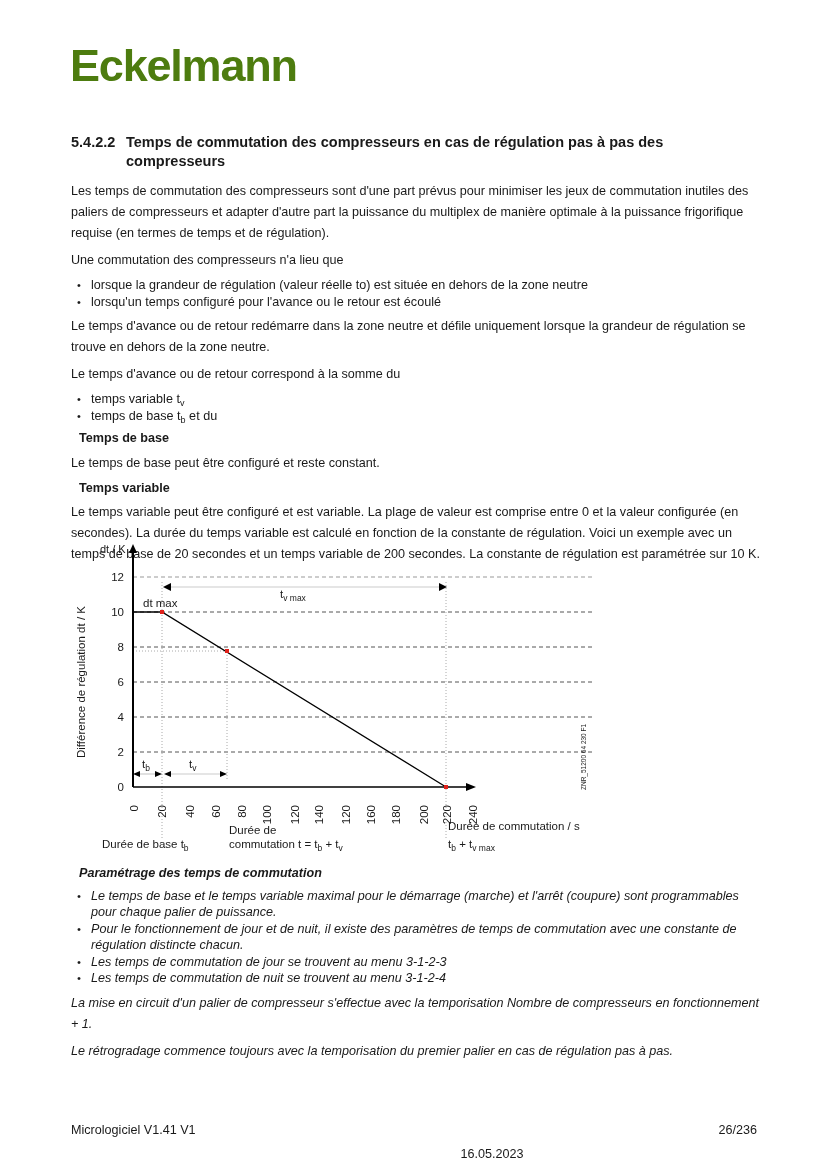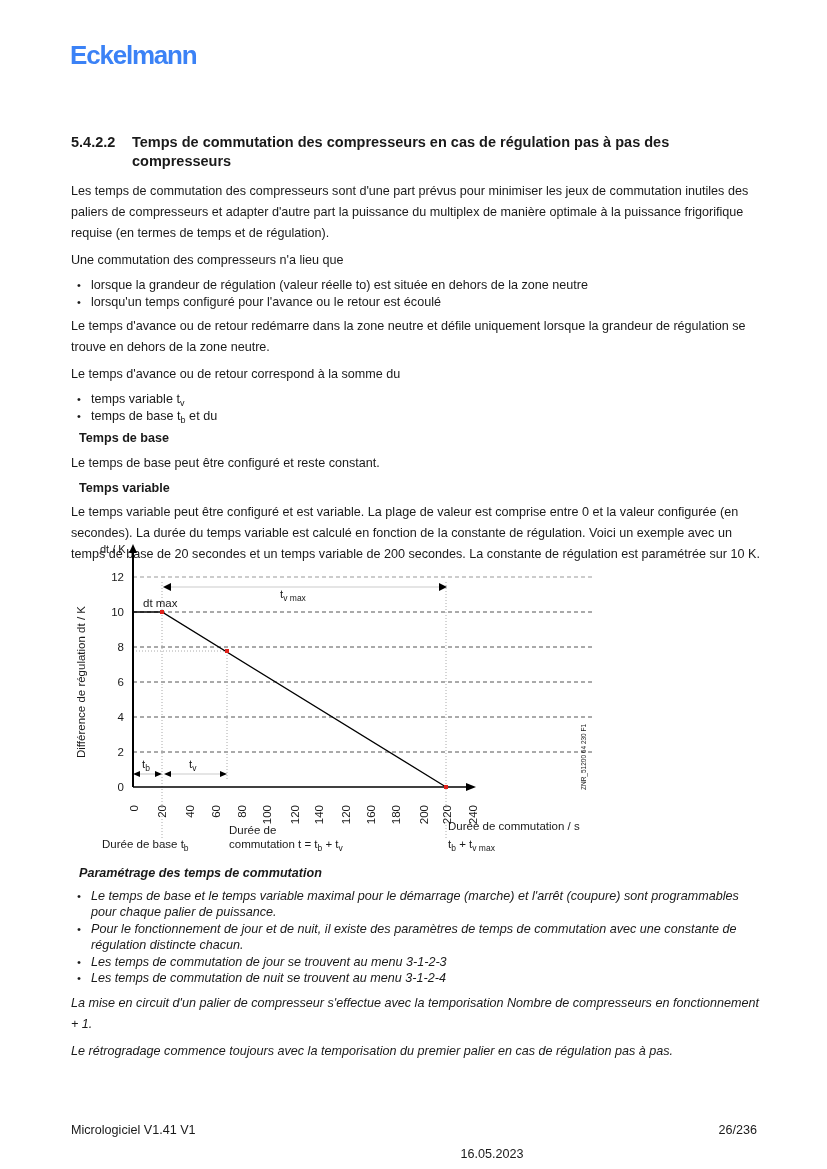--- a/index.html
+++ b/index.html
@@ -2,28 +2,27 @@
 <html><head>
   <meta charset="utf-8">
   <style>
     html, body { margin: 0; padding: 0; background: #ffffff; }
     body {
       width: 827px; height: 1169px; position: relative; overflow: hidden;
       font-family: "Liberation Sans", sans-serif; color: #1a1a1a; font-size: 12.6px;
     }
     .logo {
       position: absolute; left: 70px; top: 40px;
-      font-family: "Liberation Sans", sans-serif; font-weight: bold; font-size: 26px;
-      color: #3b82f6; letter-spacing: -1.2px;
+      font-family: "Liberation Sans", sans-serif; font-weight: bold; font-size: 45px;
+      color: #4d7c0f; letter-spacing: -1.2px;
     }
     .heading {
       position: absolute; left: 71px; top: 133px; width: 690px;
       font-weight: bold; font-size: 14.5px; line-height: 19px;
       display: flex;
-      gap: 6px;
     }
     .heading .num { width: 55px; flex: none; }
     .content { position: absolute; left: 71px; top: 181px; width: 690px; }
     p { margin: 0 0 6px 0; line-height: 21px; }
     ul { margin: 0 0 6px 0; padding: 0; list-style: none; }
     ul li { position: relative; padding-left: 20px; line-height: 16.5px; }
     ul li::before { content: "•"; position: absolute; left: 6px; top: 0; font-size: 11px; }
     .sub-title { font-weight: bold; margin: 0 0 6px 8px; line-height: 16.5px; }
     sub { font-size: 9px; vertical-align: -3px; line-height: 0; }
     .chart { position: absolute; left: 70px; top: 540px; width: 540px; height: 320px; }

